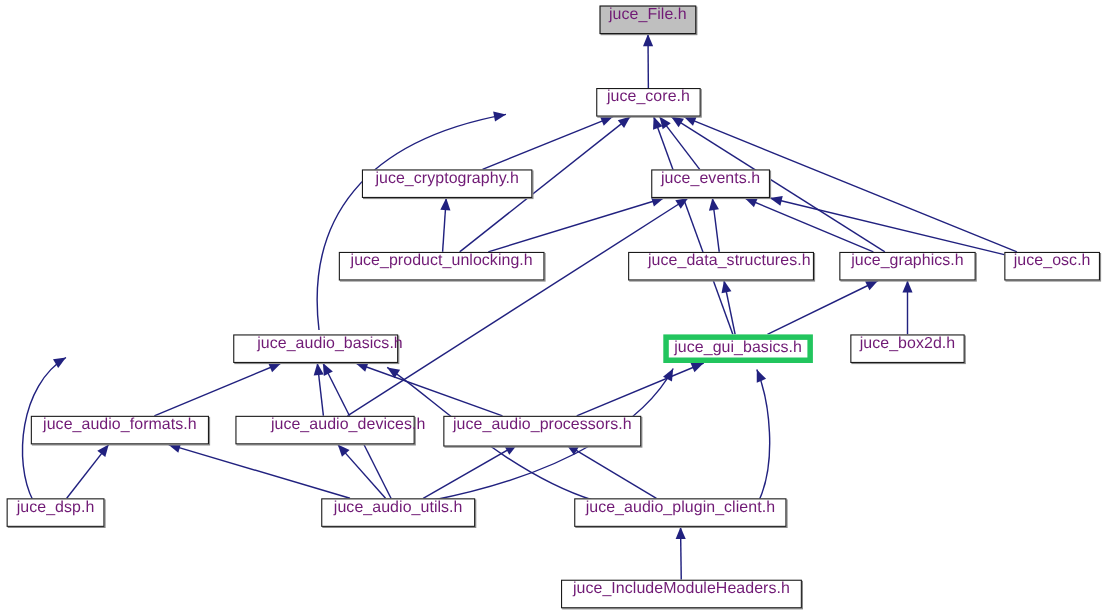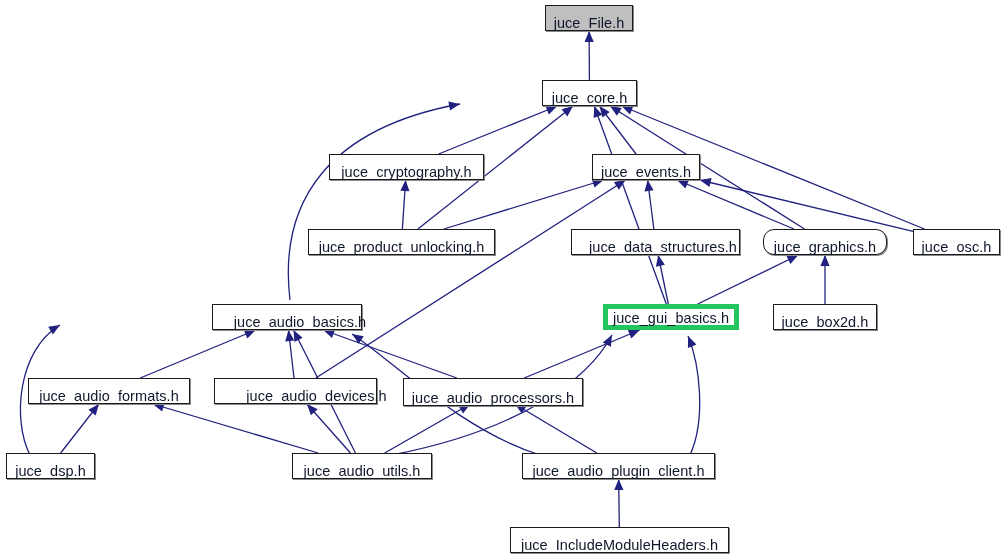--- a/index.html
+++ b/index.html
@@ -29,25 +29,25 @@
   }
   .edge-head {
     fill: #21217f;
     stroke: none;
   }
   .node-box {
     position: absolute;
     box-sizing: border-box;
     border: 1px solid #1a1a1a;
     background: #ffffff;
-    color: #0f172a;
+    color: #701a75;
     font-size: 14.5px;
     line-height: 1;
     display: flex;
-    align-items: flex-end;
+    align-items: flex-start;
     justify-content: center;
     white-space: nowrap;
     cursor: pointer;
     letter-spacing: 0.05px;
     box-shadow: 1px 1px 0 0 #8a8a8a;
   }
   .node-box.current {
     background: #bfbfbf;
     border-color: #1a1a1a;
   }
@@ -205,21 +205,21 @@
       </div>
       <div class="node-box" style="left: 592px; top: 154px; width: 108px; height: 26px;">
         <span class="node-label">juce_events.h</span>
       </div>
       <div class="node-box" style="left: 308px; top: 229px; width: 187px; height: 26px;">
         <span class="node-label">juce_product_unlocking.h</span>
       </div>
       <div class="node-box" style="left: 571px; top: 229px; width: 169px; height: 26px; padding-left: 15px;">
         <span class="node-label">juce_data_structures.h</span>
       </div>
-      <div class="node-box" style="left: 763px; top: 229px; width: 124px; height: 26px; border-radius: 11px;">
+      <div class="node-box" style="left: 763px; top: 229px; width: 124px; height: 26px;">
         <span class="node-label">juce_graphics.h</span>
       </div>
       <div class="node-box" style="left: 913px; top: 229px; width: 87px; height: 26px;">
         <span class="node-label">juce_osc.h</span>
       </div>
       <div class="node-box" style="left: 212px; top: 304px; width: 150px; height: 26px; padding-left: 26px;">
         <span class="node-label">juce_audio_basics.h</span>
       </div>
       <div class="node-box highlight" style="left: 603px; top: 304px; width: 136px; height: 26px;">
         <span class="node-label">juce_gui_basics.h</span>

